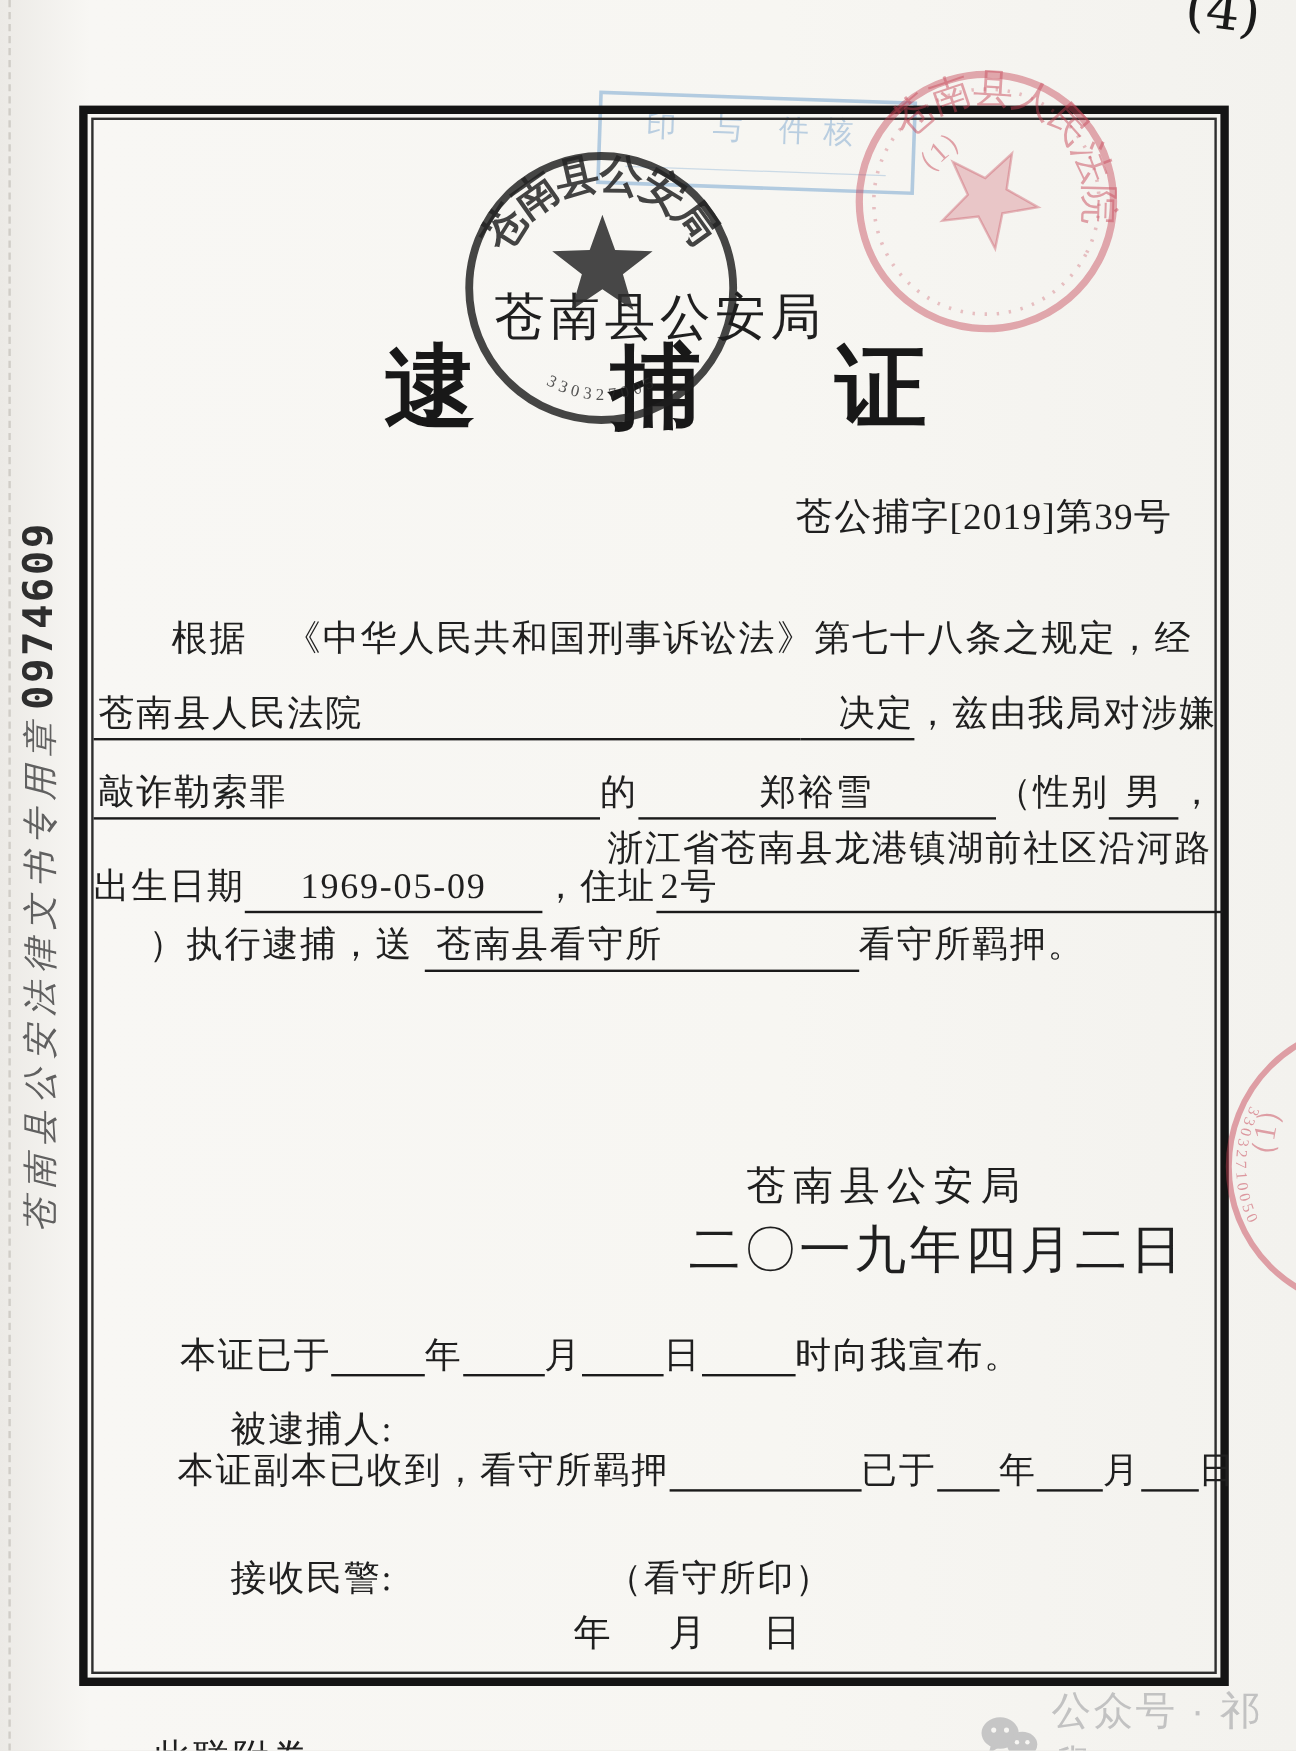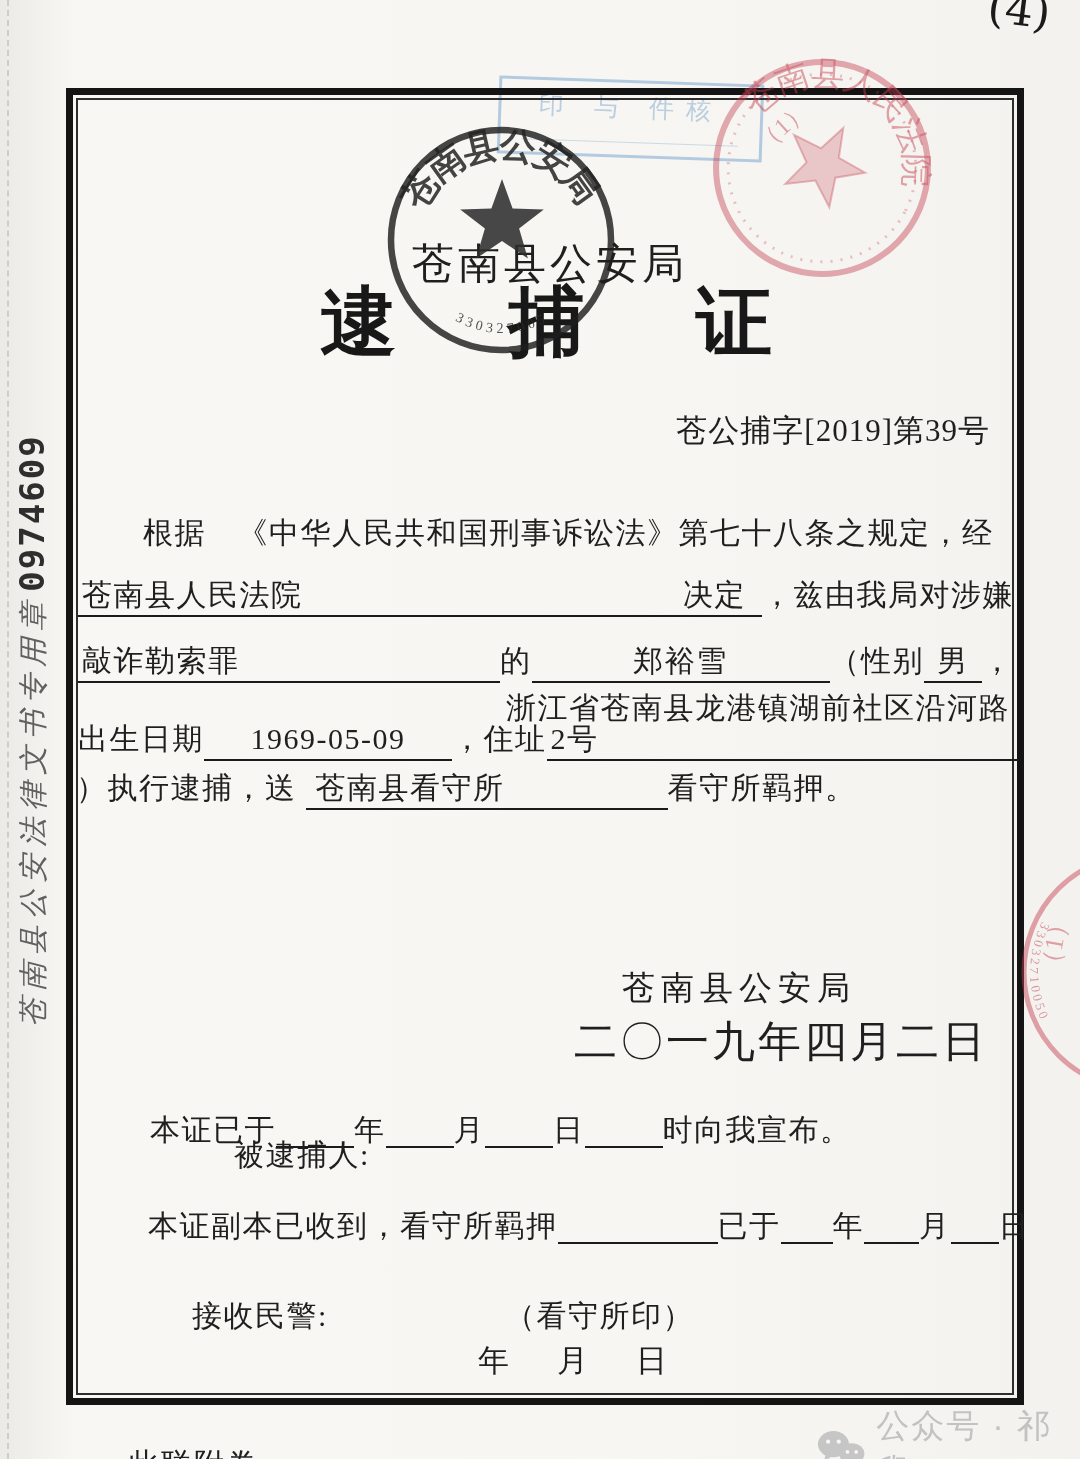--- a/index.html
+++ b/index.html
@@ -22,21 +22,21 @@
     letter-spacing:2px; color:#2e2e2e; text-align:center;
   }
   .handnote {
     left:-180px; top:797px; width:424px; height:36px; transform:rotate(-90deg);
     font-family:"DejaVu Serif",serif; font-style:italic; font-size:29px;
     letter-spacing:7px; color:#4d4d4d; opacity:.88; text-align:center; white-space:nowrap;
   }
   .corner-mark { left:988px; top:-16px; font-size:44px; transform:rotate(7deg); color:#1a1a1a; font-family:"DejaVu Serif",serif; }
   .header-agency { left:412px; top:236px; font-size:42px; letter-spacing:4px; }
   .title-row { left:320px; top:272px; width:452px; display:flex; justify-content:space-between; font-size:76px; font-weight:600; color:#181818; }
-  .doc-number { left:650px; top:410px; width:340px; text-align:right; font-size:31px; letter-spacing:1px; }
+  .doc-number { left:650px; top:410px; width:340px; text-align:center; font-size:31px; letter-spacing:1px; }
   .sign-org { left:622px; top:966px; font-size:33px; letter-spacing:6px; }
   .sign-date { left:574px; top:1013px; font-size:43px; letter-spacing:3px; }
   .ymd-row { left:478px; top:1340px; display:flex; gap:48px; font-size:31px; }
   .attach-note { left:128px; top:1412px; font-size:30px; letter-spacing:3px;margin-top:32px; }
   .watermark { left:816px; top:1404px; display:flex; align-items:center; gap:10px; color:#c2c2c2; font-family:"Liberation Sans","DejaVu Sans",sans-serif; font-size:33px; letter-spacing:2px; }
   .blue-stamp {
     left:498px; top:80px; width:265px; height:78px; transform:rotate(2deg);
     border:3px solid rgba(110,160,205,.5); box-sizing:border-box;
     color:rgba(100,150,200,.42); font-size:25px; letter-spacing:12px;
     display:flex; align-items:flex-start; justify-content:center; padding-top:8px;
@@ -93,36 +93,36 @@
     <text font-size="33" fill="rgba(196,62,80,0.55)">
       <textPath href="#redArc" startOffset="0" textLength="222" lengthAdjust="spacing">苍南县人民法院</textPath>
     </text>
     <text x="58" y="128" transform="rotate(-70 58 128)" font-size="24" fill="rgba(196,62,80,0.55)">（1）</text>
   </svg>
 
   <div class="abs doc-number">苍公捕字[2019]第39号</div>
 
   <div class="row" style="left:143px; top:513px;">根据　《中华人民共和国刑事诉讼法》第七十八条之规定，经</div>
 
-  <div class="row" style="left:78px; top:575px;"><span class="u left" style="width:585px;">苍南县人民法院</span><span class="u" style="width:95px;">决定</span><span>，兹由我局对涉嫌</span></div>
+  <div class="row" style="left:78px; top:575px;"><span class="u left" style="width:585px;">苍南县人民法院</span><span class="u" style="width:95px;text-align:right;">决定</span><span>，兹由我局对涉嫌</span></div>
 
   <div class="row" style="left:506px; top:688px; font-size:30px;">浙江省苍南县龙港镇湖前社区沿河路</div>
 
   <div class="row" style="left:78px; top:641px;"><span class="u left" style="width:418px;">敲诈勒索罪</span><span>的</span><span class="u" style="width:298px;">郑裕雪</span><span>（性别</span><span class="u" style="width:58px;">男</span><span>，</span></div>
 
   <div class="row" style="left:78px; top:719px;"><span>出生日期</span><span class="u" style="width:248px;">1969-05-09</span><span>，住址</span><span class="u left" style="width:468px;">2号</span></div>
 
-  <div class="row" style="left:76px; top:768px;"><span>）执行逮捕，送 </span><span class="u left" style="width:352px; padding-left:10px;">苍南县看守所</span><span>看守所羁押。</span></div>
+  <div class="row" style="left:76px; top:768px;padding-left:48px;"><span>）执行逮捕，送 </span><span class="u left" style="width:352px; padding-left:10px;">苍南县看守所</span><span>看守所羁押。</span></div>
 
   <div class="abs sign-org">苍南县公安局</div>
   <div class="abs sign-date">二〇一九年四月二日</div>
 
   <div class="row" style="left:150px; top:1110px;"><span>本证已于</span><span class="blank" style="width:78px;"></span><span>年</span><span class="blank" style="width:68px;"></span><span>月</span><span class="blank" style="width:68px;"></span><span>日</span><span class="blank" style="width:78px;"></span><span>时向我宣布。</span></div>
 
-  <div class="row" style="left:192px; top:1135px;margin-left:42px;">被逮捕人:</div>
+  <div class="row" style="left:192px; top:1172px;">被逮捕人:</div>
 
   <div class="row" style="left:148px; top:1206px;"><span>本证副本已收到，看守所羁押</span><span class="blank" style="width:160px;"></span><span>已于</span><span class="blank" style="width:52px;"></span><span>年</span><span class="blank" style="width:55px;"></span><span>月</span><span class="blank" style="width:48px;"></span><span>日</span></div>
 
 
   <div class="row" style="left:192px; top:1296px;">接收民警:</div>
   <div class="row" style="left:505px; top:1296px;">（看守所印）</div>
 
   <div class="abs ymd-row">
     <span>年</span>
     <span>月</span>

